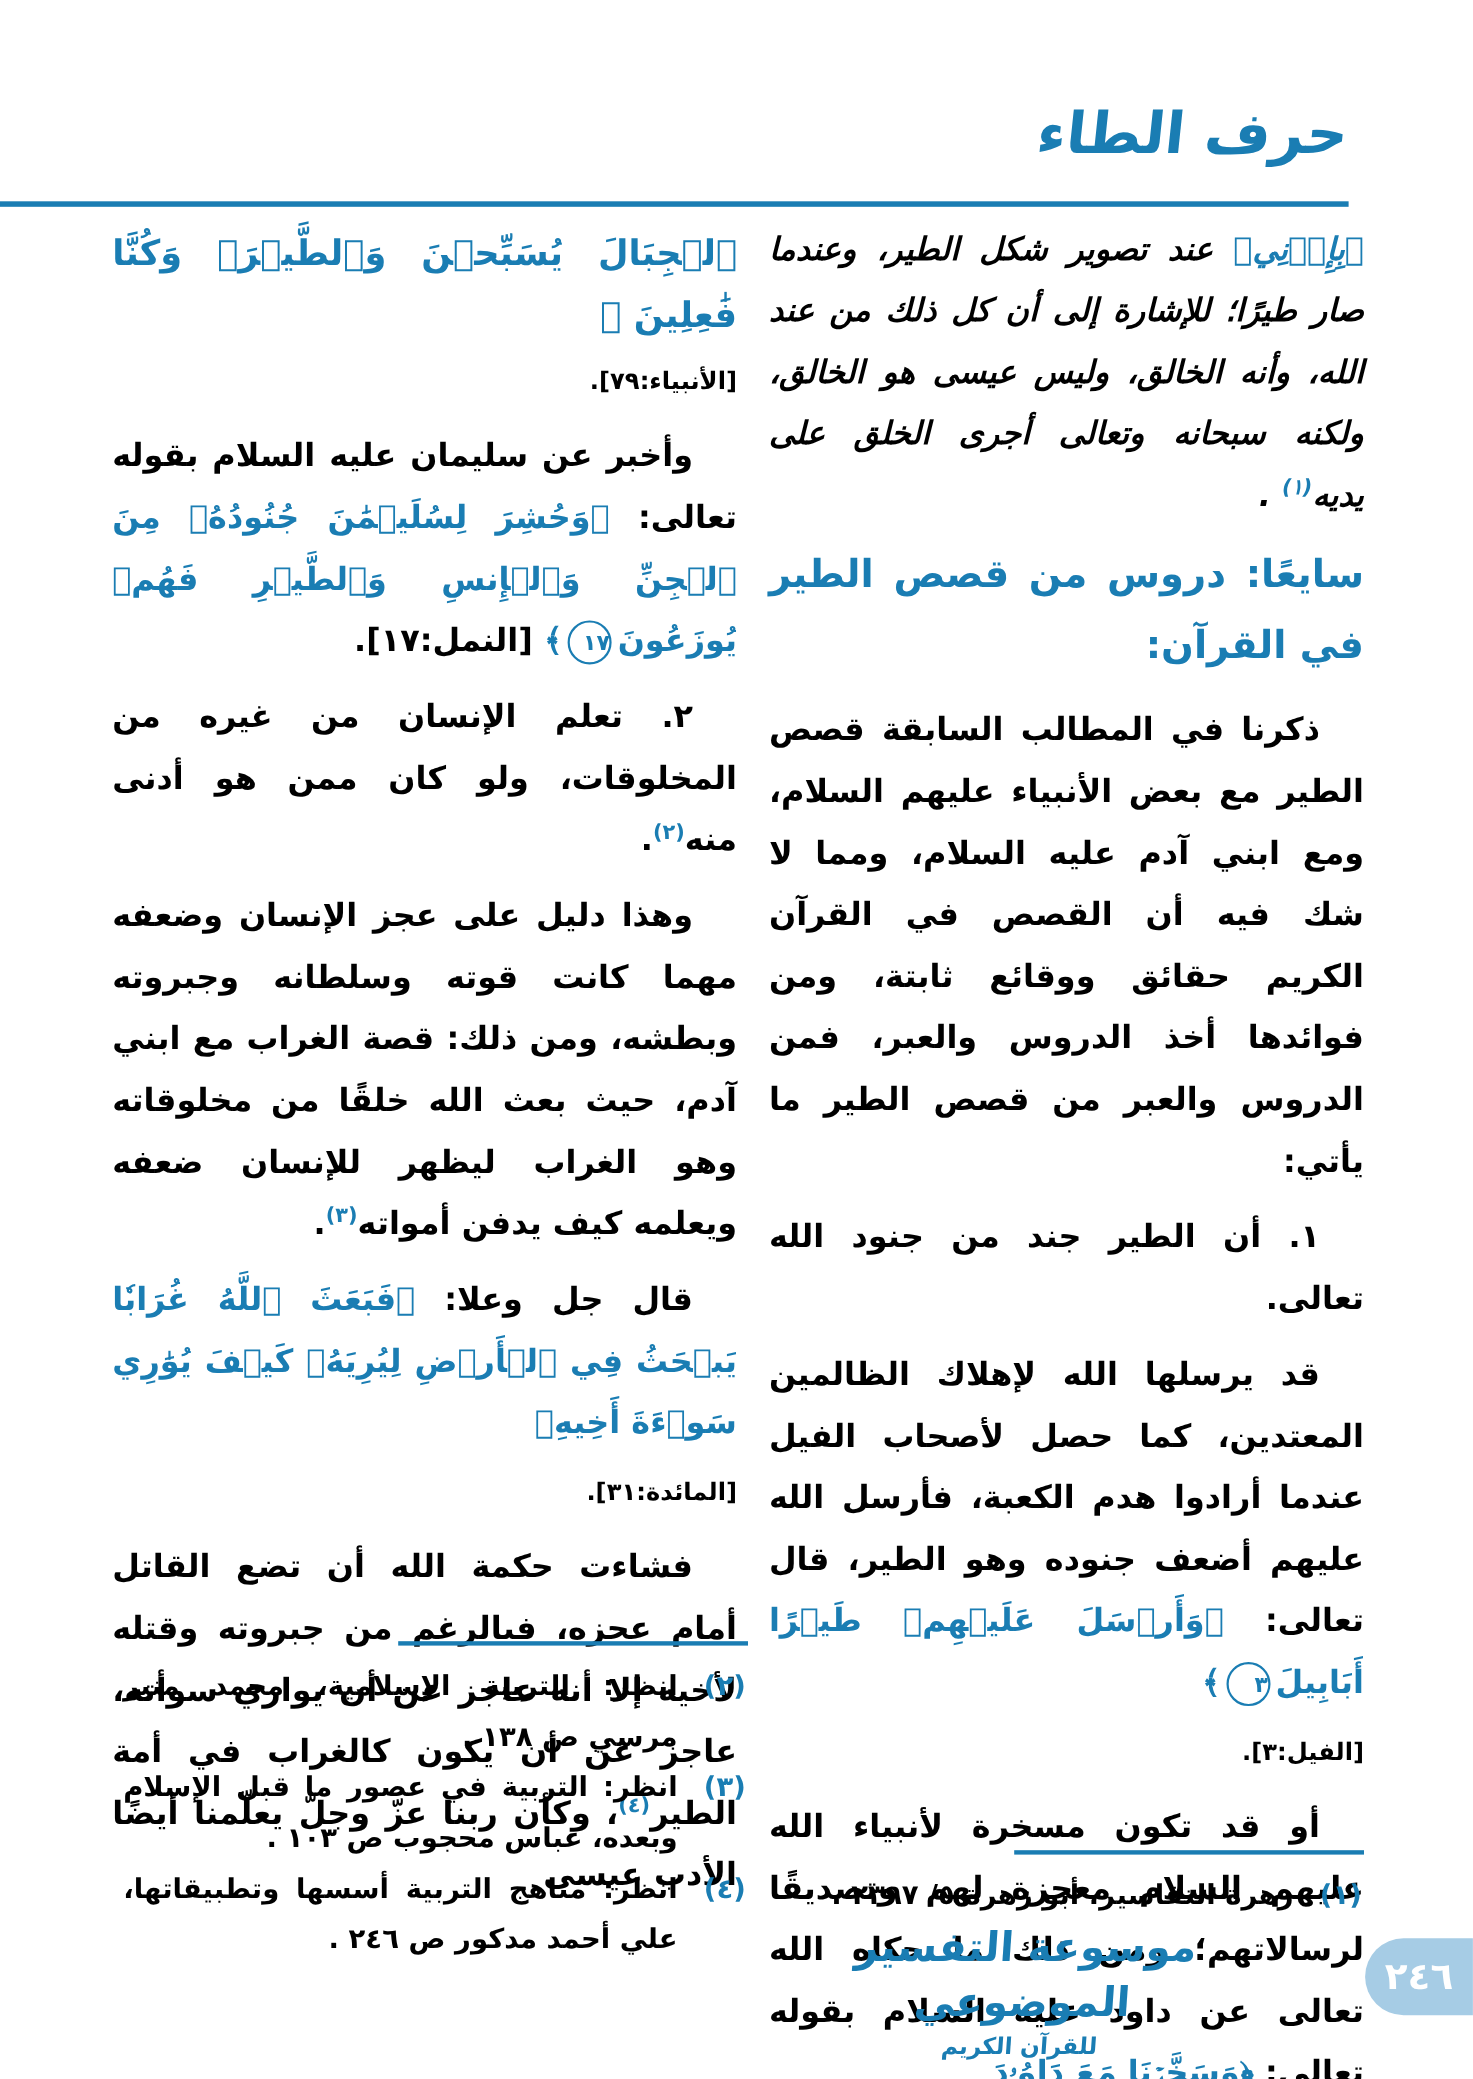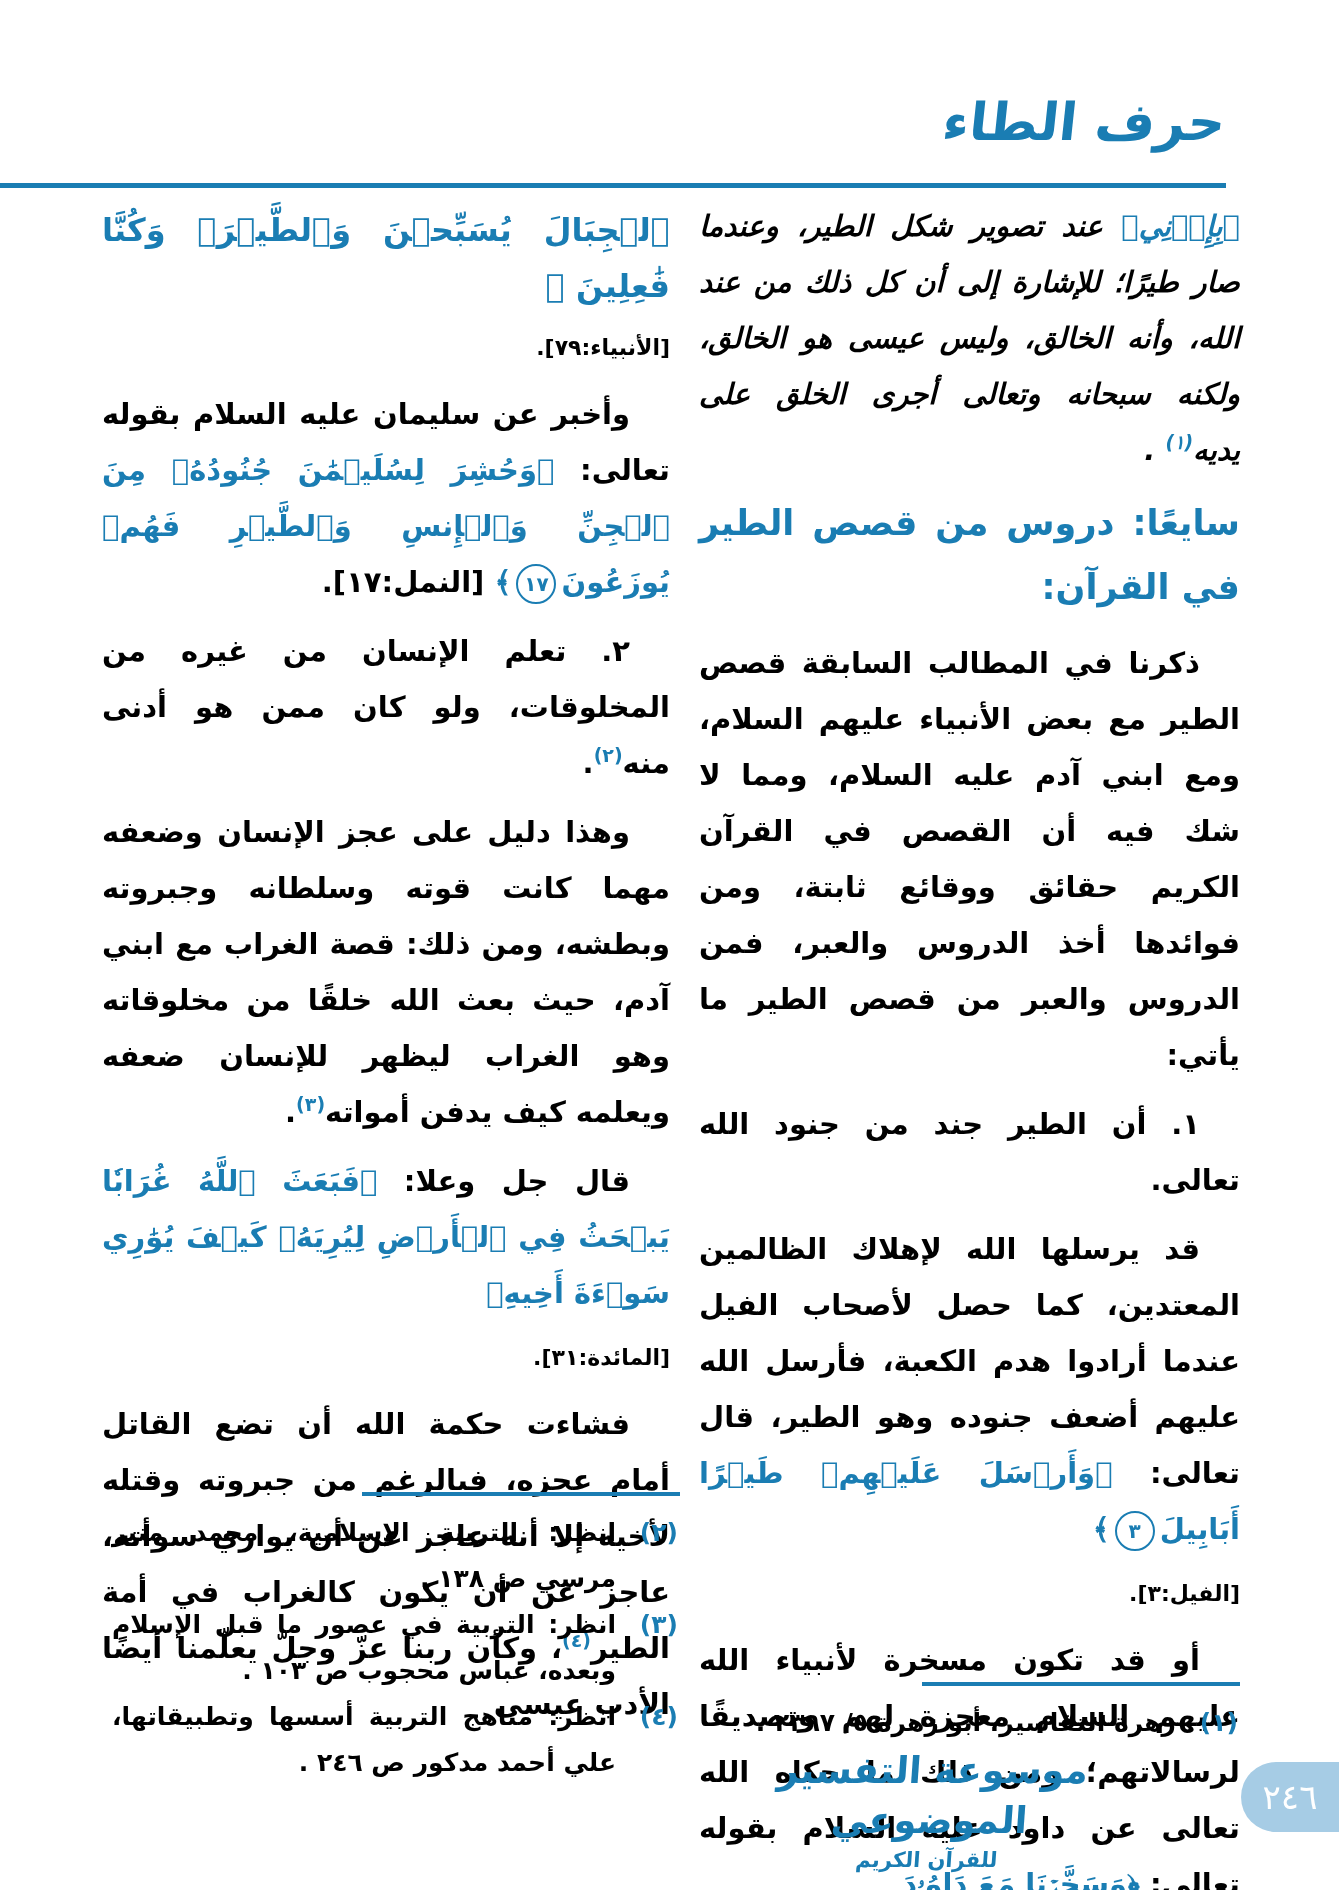--- a/index.html
+++ b/index.html
@@ -33,21 +33,21 @@
   .verse-line{margin:4px 0 10px 0;text-indent:0;font-size:32px;}
   .verse-ref{margin:0 0 14px 0;text-indent:0;font-size:22px;line-height:48px;}
   .subheading{
     margin:10px 0 16px 0;font-size:35px;line-height:64px;font-weight:bold;
     color:var(--blue);text-align:justify;
   }
   .seg-quran{color:var(--blue);}
   .seg-fn{color:var(--blue);font-size:19px;vertical-align:super;line-height:0;}
   .seg-ayah{
     display:inline-block;color:var(--blue);border:2px solid var(--blue);
-    border-radius:50%;width:36px;height:36px;line-height:36px;text-align:center;
+    border-radius:50%;width:36px;height:36px;line-height:36px;
     font-size:20px;vertical-align:middle;margin:0 5px;text-indent:0;
   }
   
   .footnotes{
     position:absolute;font-size:25px;line-height:46px;font-weight:bold;text-align:justify;
   }
   .fn-left{left:112px;top:1492px;width:568px;}
   .fn-right{right:99px;top:1682px;width:541px;}
   .fn-rule{width:318px;height:4px;background:var(--blue);margin:0 0 14px auto;}
   .fn-item{position:relative;padding-right:64px;}
@@ -55,21 +55,21 @@
   
   .logo{
     position:absolute;top:1746px;left:745px;width:370px;text-align:center;
     color:var(--blue);font-weight:bold;transform:skewX(-4deg);
   }
   .logo-line1{font-size:37px;line-height:50px;}
   .logo-line2{font-size:21px;line-height:28px;}
   .page-badge{
     position:absolute;top:1762px;right:0;width:98px;height:70px;
     background:var(--badge);border-radius:36px 0 0 36px;
-    color:#fff;font-size:34px;font-weight:normal;
+    color:#fff;font-size:34px;font-weight:bold;
     display:flex;align-items:center;justify-content:center;
   }
 </style>
 </head>
 <body>
 
 <div class="page">
 
   <div class="header-title">حرف الطاء</div>
   <div class="header-rule"></div>

